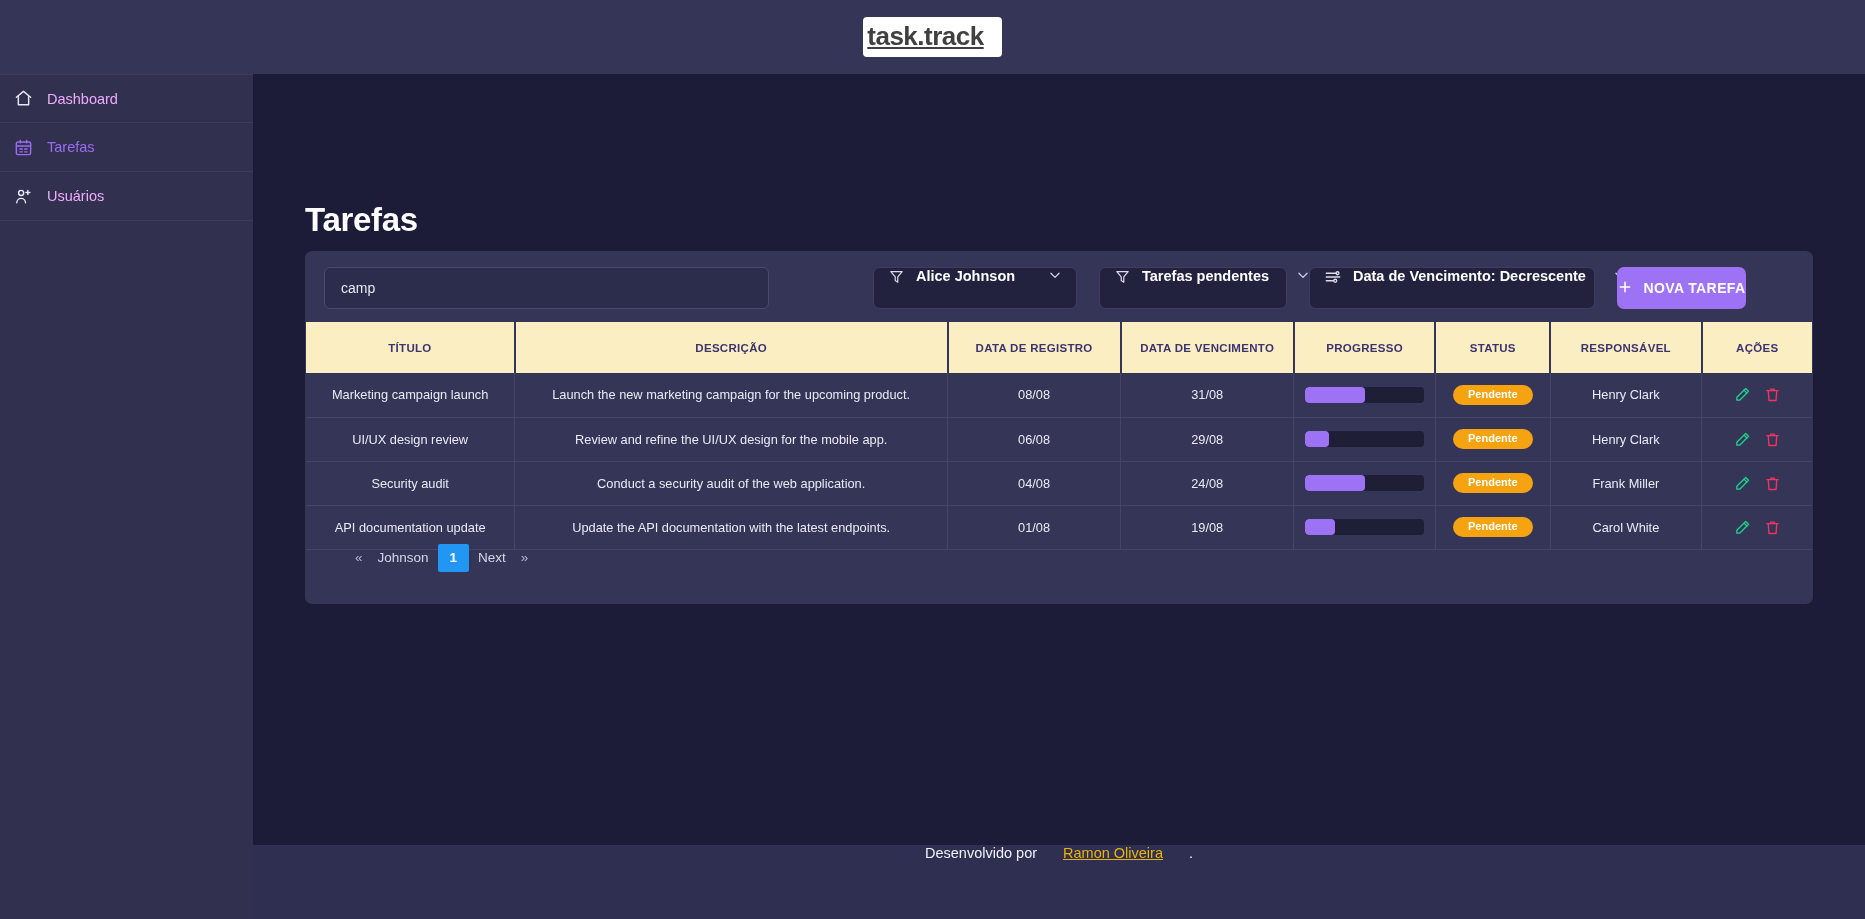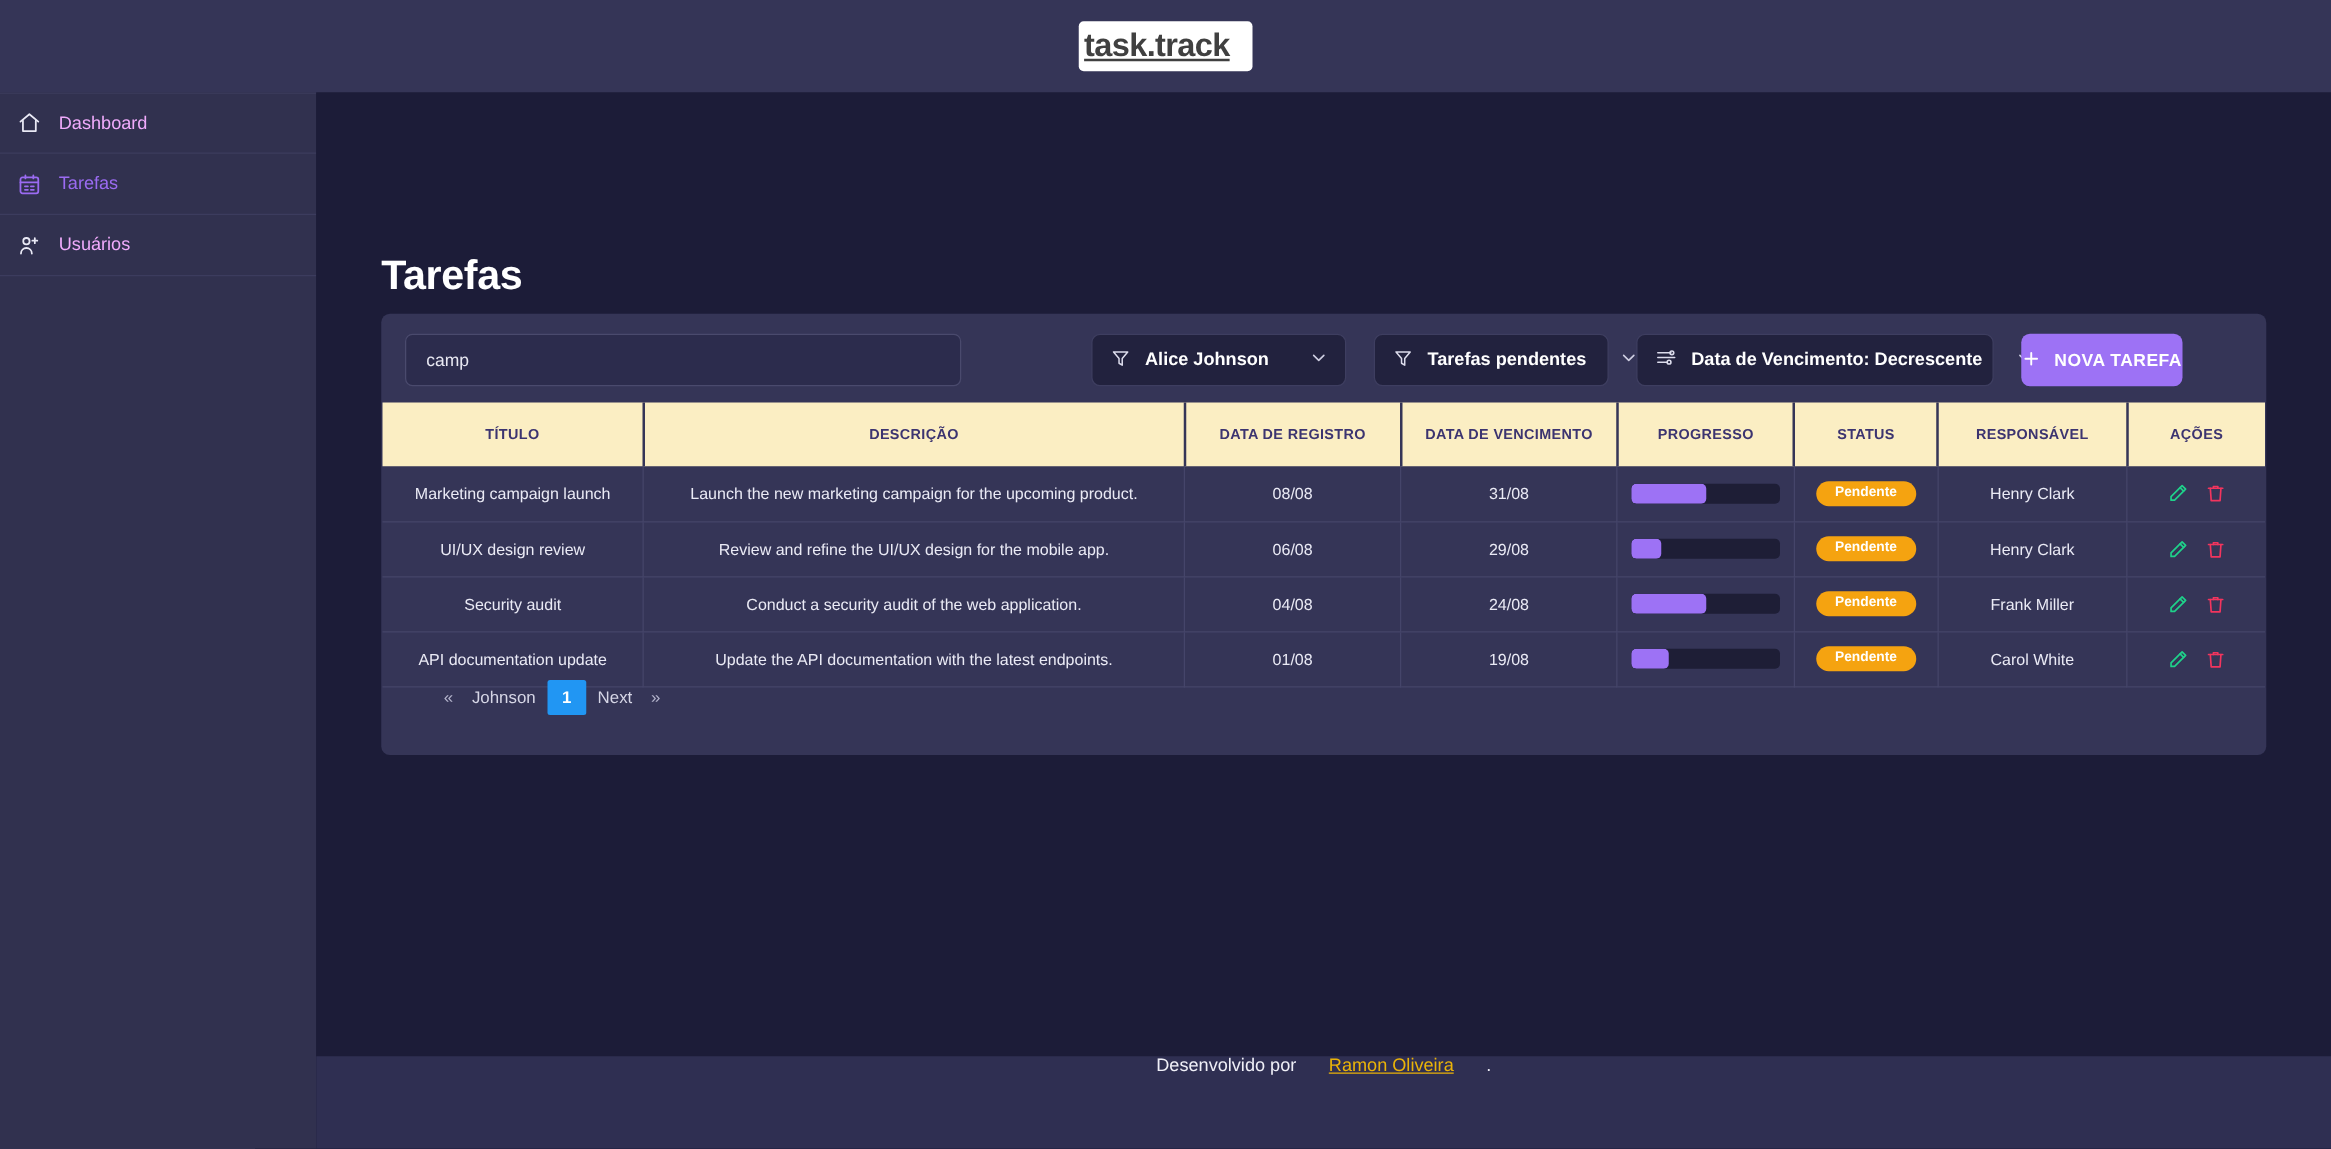--- a/index.html
+++ b/index.html
@@ -83,21 +83,21 @@
     outline: none;
   }
   .search-input::placeholder { color: #8a8aa8; }
   .filter-btn {
     height: 42px;
     background: #22223e;
     border: 1px solid #3e3e60;
     border-radius: 7px;
     color: #ffffff;
     font-size: 14.5px; font-weight: bold;
-    display: flex; align-items: center;
+    display: flex; align-items: flex-start;
     gap: 11px;
     padding: 0 14px;
     cursor: pointer;
     white-space: nowrap;
   }
   .filter-btn .chev { margin-left: auto; padding-left: 16px; }
   .filter-assignee { width: 204px; margin-left: 104px; }
   .filter-status   { width: 188px; margin-left: 22px; }
   .filter-sort     { width: 286px; margin-left: 22px; }
   .new-task-btn {

